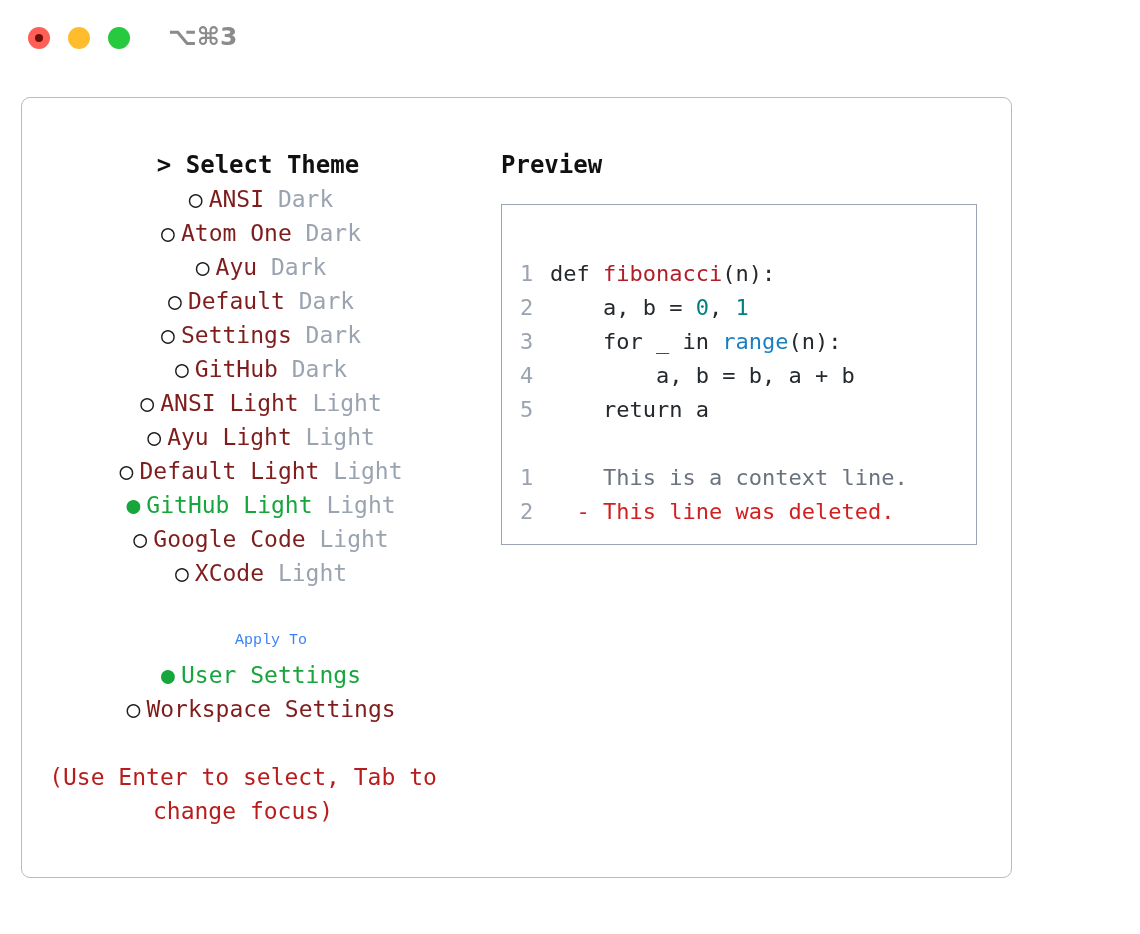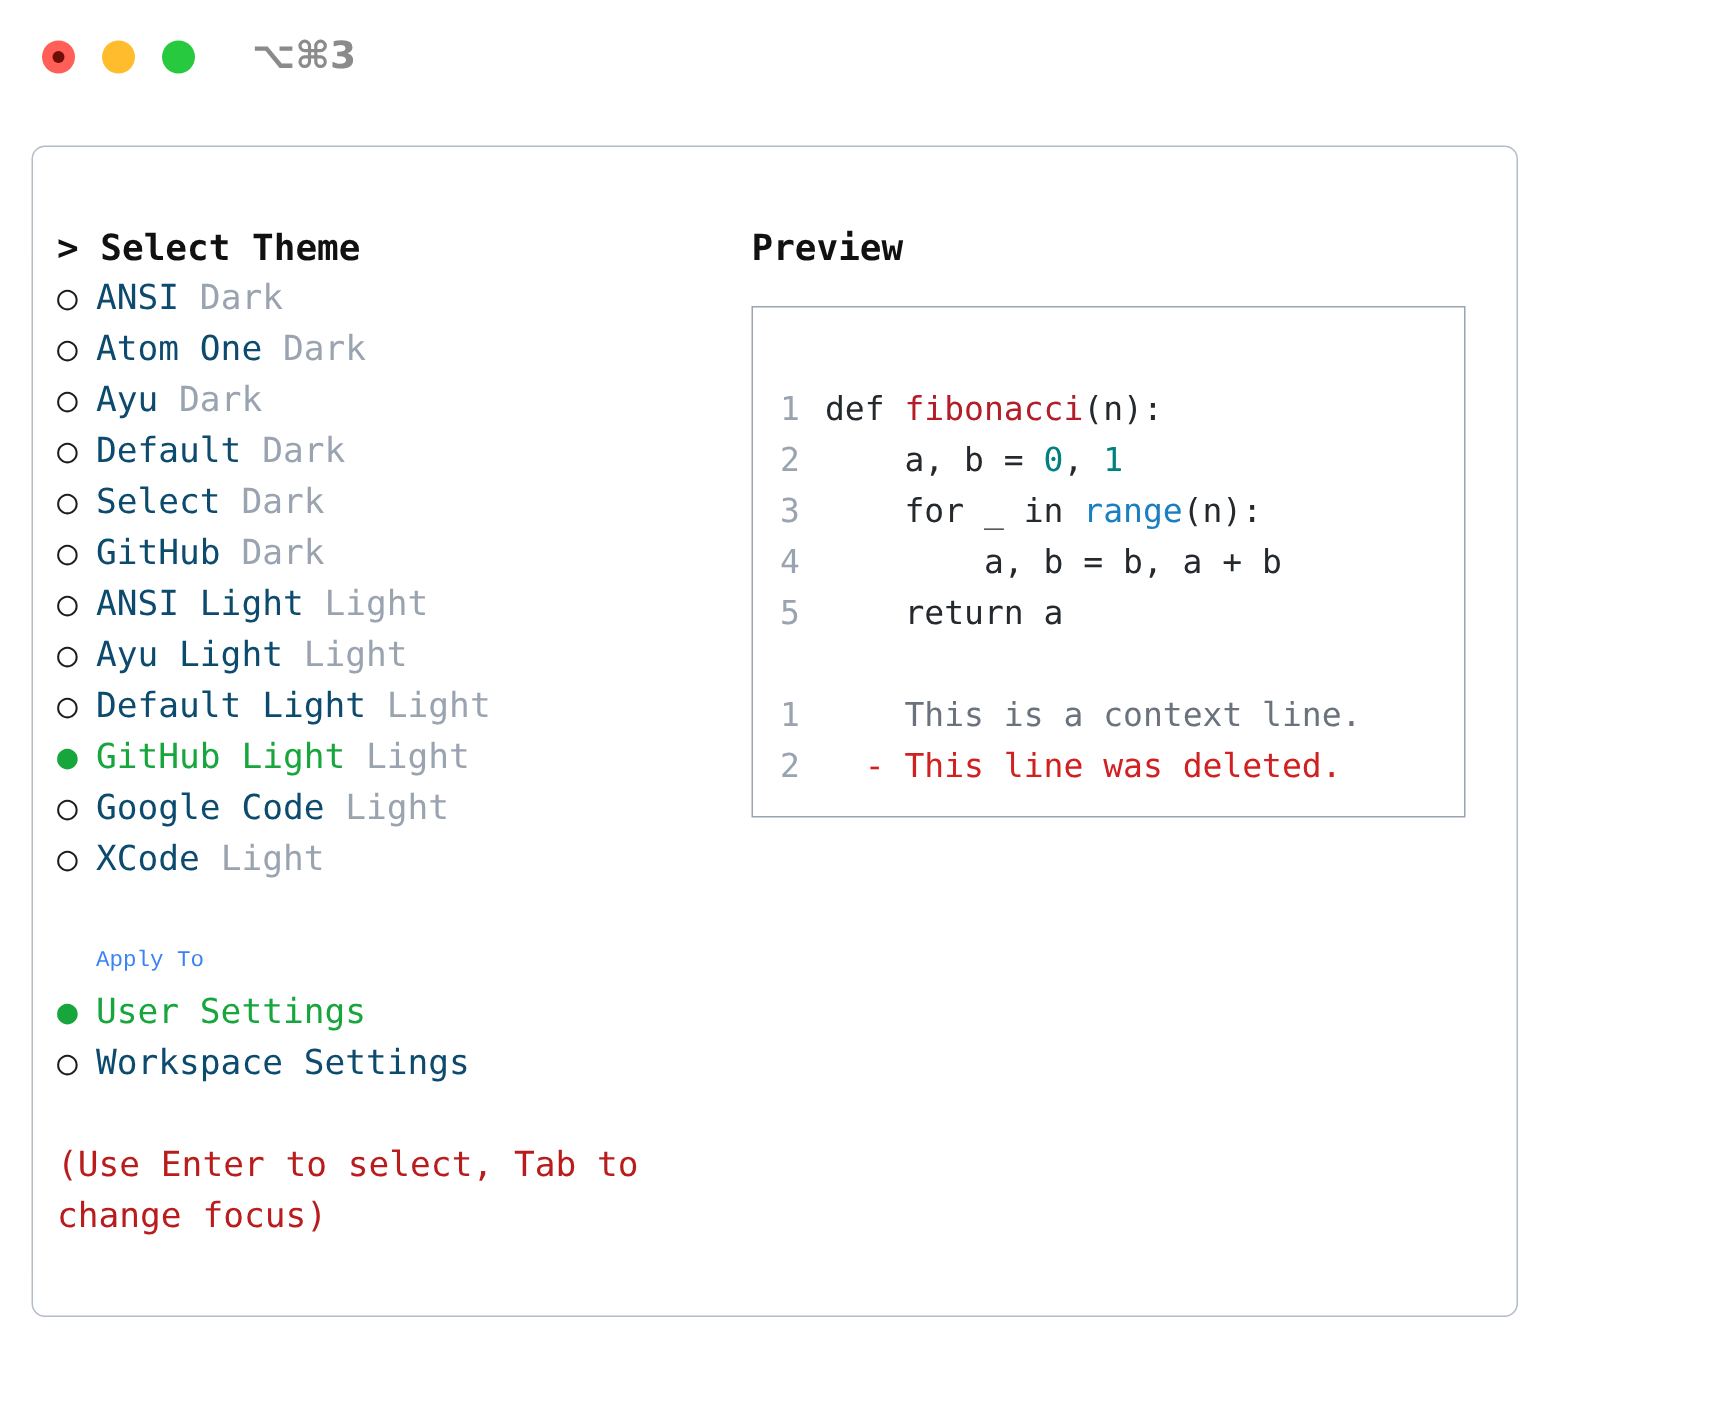--- a/index.html
+++ b/index.html
@@ -77,20 +77,21 @@
     border-radius: 9px;
     box-sizing: border-box;
     background: #ffffff;
   }
 
   
   .left-col {
     position: absolute;
     left: 16px; top: 50px;
     width: 440px;
+    text-align: center;
   }
   .list-header {
     font-size: 24px;
     font-weight: bold;
     color: #111111;
     line-height: 34px;
     white-space: pre;
     font-family: "DejaVu Sans Mono", monospace;
   }
   .row {
@@ -101,21 +102,21 @@
     font-family: "DejaVu Sans Mono", monospace;
     display: block;
   }
   .marker {
     display: inline-block;
     width: 26px;
     color: #1c1c1c;
   }
   .row.selected .marker { color: #16a63c; }
   .row.selected .label  { color: #16a63c; }
-  .label { color: #0c4a6e; }
+  .label { color: #7f1d1d; }
   .suffix { color: #9aa3b0; }
 
   .section-head {
     font-size: 15px;
     line-height: 34px;
     color: #3b82f6;
     white-space: pre;
     font-family: Liberation Mono, monospace;
     padding-left: 26px;
   }
@@ -189,21 +190,21 @@
 
   <div class="panel">
 
     <div class="left-col">
       <div class="list-header">&gt; Select Theme</div>
       <div id="theme-list">
           <div class="row"><span class="marker">○</span><span class="label">ANSI</span><span class="suffix"> Dark</span></div>
           <div class="row"><span class="marker">○</span><span class="label">Atom One</span><span class="suffix"> Dark</span></div>
           <div class="row"><span class="marker">○</span><span class="label">Ayu</span><span class="suffix"> Dark</span></div>
           <div class="row"><span class="marker">○</span><span class="label">Default</span><span class="suffix"> Dark</span></div>
-          <div class="row"><span class="marker">○</span><span class="label">Select</span><span class="suffix"> Dark</span></div>
+          <div class="row"><span class="marker">○</span><span class="label">Settings</span><span class="suffix"> Dark</span></div>
           <div class="row"><span class="marker">○</span><span class="label">GitHub</span><span class="suffix"> Dark</span></div>
           <div class="row"><span class="marker">○</span><span class="label">ANSI Light</span><span class="suffix"> Light</span></div>
           <div class="row"><span class="marker">○</span><span class="label">Ayu Light</span><span class="suffix"> Light</span></div>
           <div class="row"><span class="marker">○</span><span class="label">Default Light</span><span class="suffix"> Light</span></div>
           <div class="row selected"><span class="marker">●</span><span class="label">GitHub Light</span><span class="suffix"> Light</span></div>
           <div class="row"><span class="marker">○</span><span class="label">Google Code</span><span class="suffix"> Light</span></div>
           <div class="row"><span class="marker">○</span><span class="label">XCode</span><span class="suffix"> Light</span></div>
         </div>
       <div class="spacer-sm"></div>
       <div class="section-head">Apply To</div>

